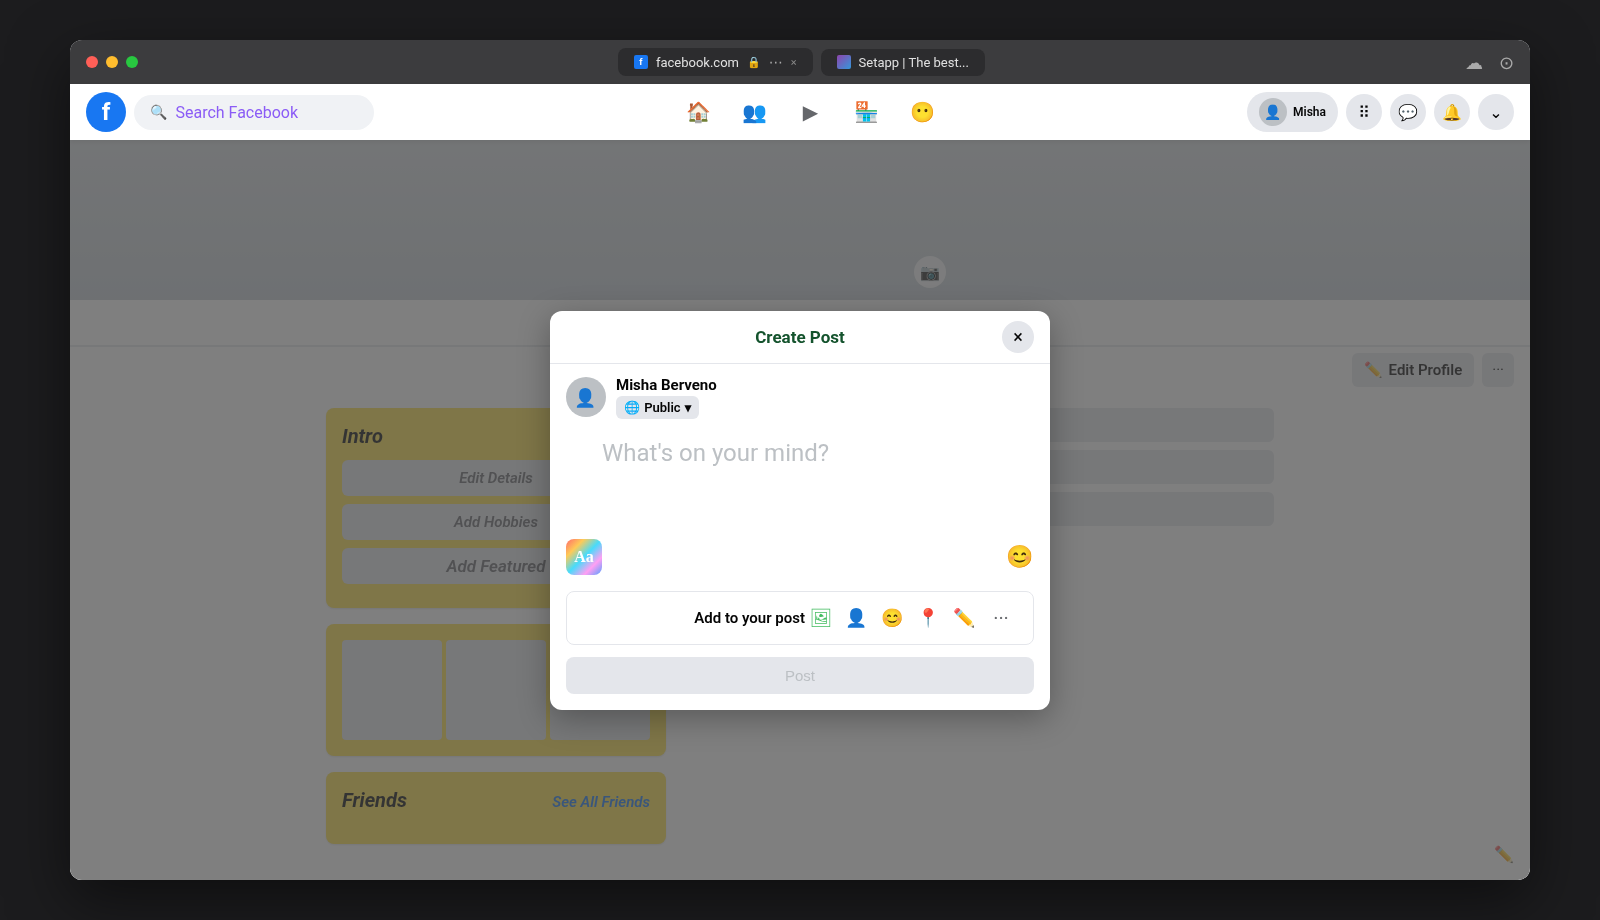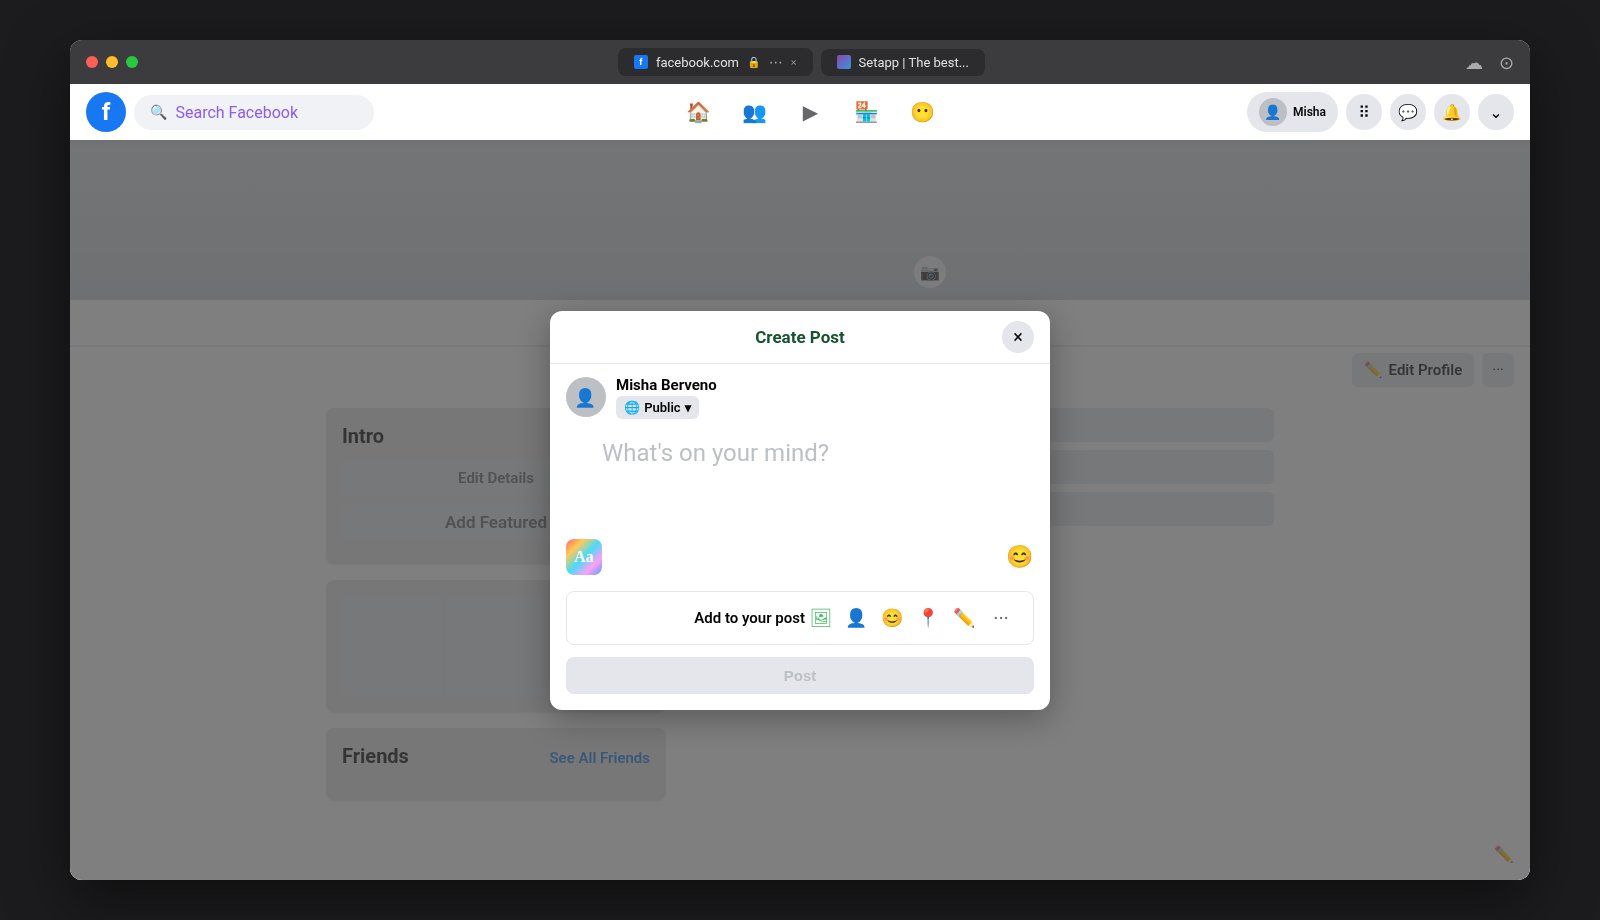--- a/index.html
+++ b/index.html
@@ -290,25 +290,26 @@
     }
     .profile-left {
       width: 340px;
       flex-shrink: 0;
     }
     .profile-right {
       flex: 1;
     }
 
     .card {
-      background: #e5e5e5;
+      background: #fde047;
       border-radius: 8px;
       padding: 16px;
       margin-bottom: 16px;
       box-shadow: 0 1px 2px rgba(0,0,0,0.1);
+      font-style: italic;
     }
     .card-title {
       font-size: 20px;
       font-weight: 700;
       color: #050505;
       margin-bottom: 12px;
     }
     .placeholder-bar {
       height: 36px;
       background: #e4e6eb;
@@ -511,21 +512,21 @@
     .post-btn-area {
       padding: 12px 0 4px;
     }
     .post-btn {
       width: 100%;
       padding: 10px;
       background: #e4e6eb;
       border: none;
       border-radius: 8px;
       font-size: 15px;
-      font-weight: 700;
+      font-weight: 400;
       color: #bcc0c4;
       cursor: not-allowed;
     }
 
     
     .edit-pencil-btn {
       position: absolute;
       bottom: 16px;
       right: 16px;
       color: #65676b;
@@ -615,20 +616,23 @@
 
       <div class="profile-body">
 
         <div class="profile-left">
           <div class="card">
             <div class="card-title">Intro</div>
             <div class="placeholder-bar">
               <div style="height:100%; display:flex; align-items:center; justify-content:center; color:#65676b; font-size:15px; font-weight:600;text-align:right;">Edit Details</div>
             </div>
             <div class="placeholder-bar">
+              <div style="height:100%; display:flex; align-items:center; justify-content:center; color:#65676b; font-size:15px; font-weight:600;">Add Hobbies</div>
+            </div>
+            <div class="placeholder-bar">
               <div style="height:100%; display:flex; align-items:center; justify-content:center; color:#65676b; font-size:17px; font-weight:600;text-align:right;">Add Featured</div>
             </div>
           </div>
 
           <div class="card">
             <div class="photos-grid">
               <div class="photo-placeholder"></div>
               <div class="photo-placeholder"></div>
               <div class="photo-placeholder"></div>
             </div>

